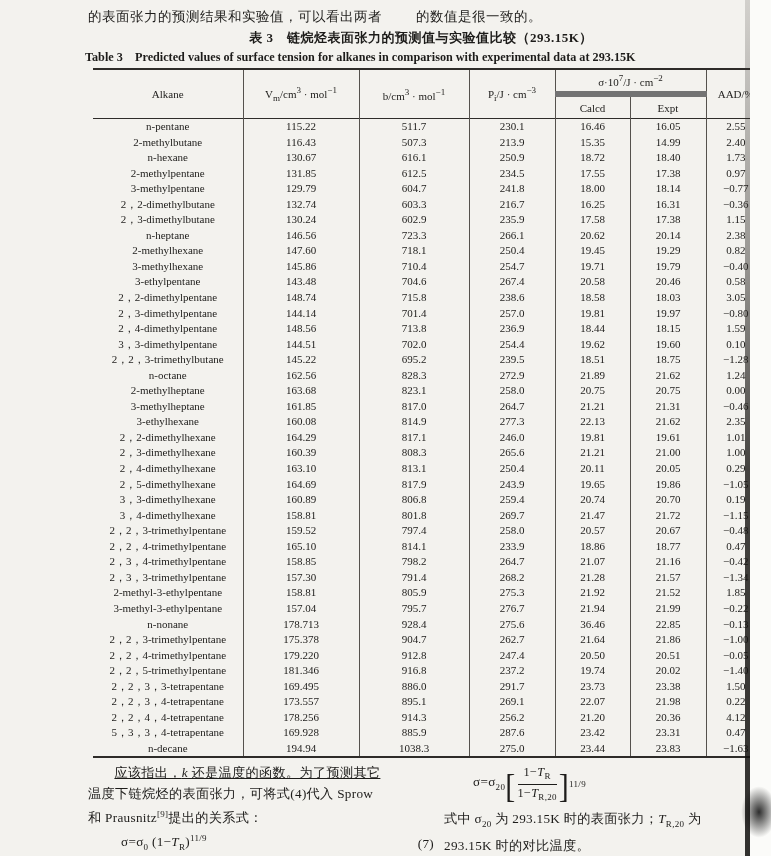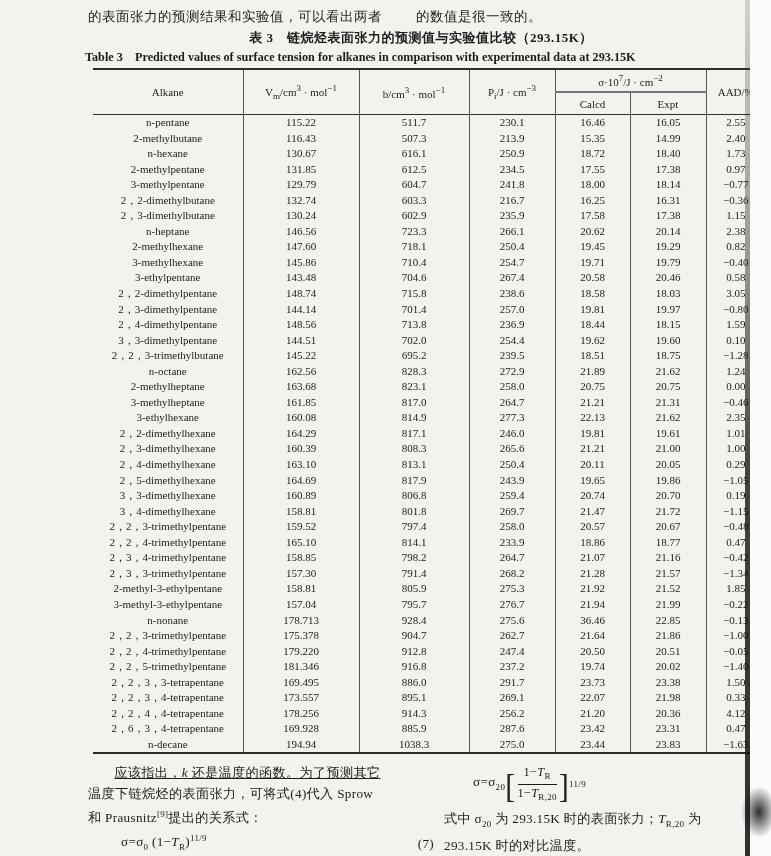--- a/index.html
+++ b/index.html
@@ -24,21 +24,21 @@
     border-top:2px solid #2e2c29;border-bottom:2px solid #2e2c29;
     font-size:11px;
   }
   table.results th, table.results td{
     padding:0 2px;text-align:center;font-weight:normal;
     overflow:hidden;white-space:nowrap;
   }
   table.results th{height:21px;font-size:11px;}
   table.results thead{border-bottom:1.5px solid #2e2c29;}
   table.results th.vline, table.results td.vline{border-left:1px solid #55524d;}
-  table.results th.sigma-group{border-bottom:2px solid #737373;}
+  table.results th.sigma-group{border-bottom:6px solid #737373;}
   table.results tbody td{height:15.55px;line-height:15.55px;}
   
   .bottom-left{position:absolute;left:88px;top:762px;width:346px;font-size:13.2px;line-height:21px;letter-spacing:.3px;}
   .bottom-right{position:absolute;left:444px;top:762px;width:324px;font-size:13.2px;line-height:21px;letter-spacing:.3px;}
   .indent{text-indent:2em;text-decoration:underline;}
   .eqline{display:flex;align-items:center;justify-content:space-between;padding-left:2.5em;}
   .eq-no{margin-left:6px;}
   .equation8{display:flex;align-items:center;height:44px;margin-bottom:2px;}
   .equation8 .lhs{margin-left:2.2em;}
   .frac{display:inline-block;vertical-align:middle;text-align:center;font-size:12.3px;line-height:1.25;margin:16px 2px;}
@@ -424,33 +424,33 @@
           <td class="vline">23.38</td>
           <td class="vline">1.50</td>
         </tr>
         <tr>
           <td>2，2，3，4-tetrapentane</td>
           <td class="vline">173.557</td>
           <td class="vline">895.1</td>
           <td class="vline">269.1</td>
           <td class="vline">22.07</td>
           <td class="vline">21.98</td>
-          <td class="vline">0.33</td>
+          <td class="vline">0.22</td>
         </tr>
         <tr>
           <td>2，2，4，4-tetrapentane</td>
           <td class="vline">178.256</td>
           <td class="vline">914.3</td>
           <td class="vline">256.2</td>
           <td class="vline">21.20</td>
           <td class="vline">20.36</td>
           <td class="vline">4.12</td>
         </tr>
         <tr>
-          <td>2，6，3，4-tetrapentane</td>
+          <td>5，3，3，4-tetrapentane</td>
           <td class="vline">169.928</td>
           <td class="vline">885.9</td>
           <td class="vline">287.6</td>
           <td class="vline">23.42</td>
           <td class="vline">23.31</td>
           <td class="vline">0.47</td>
         </tr>
         <tr>
           <td>n-decane</td>
           <td class="vline">194.94</td>

